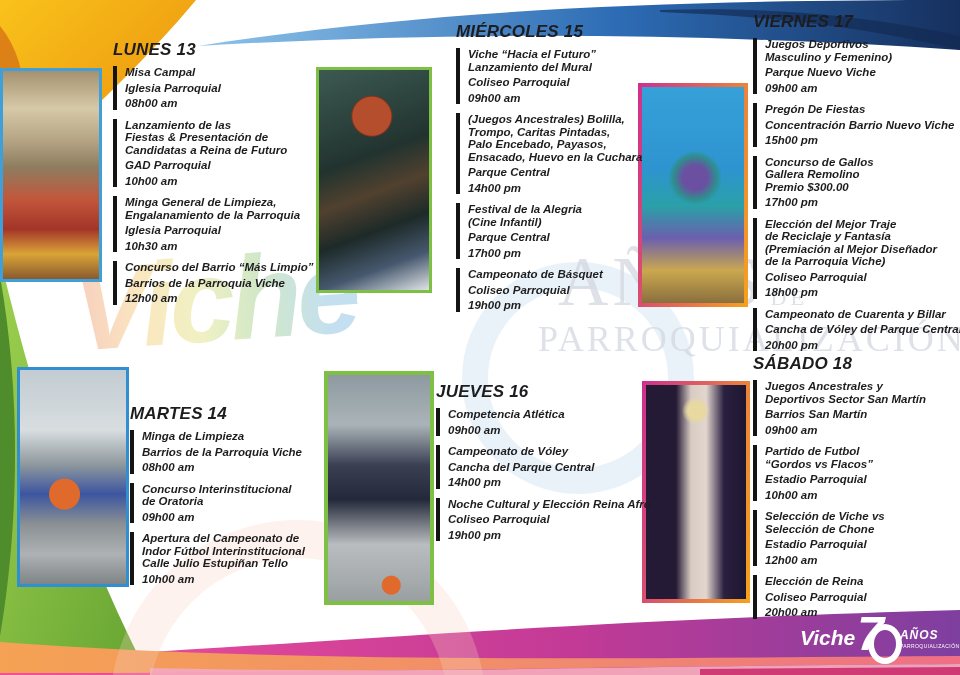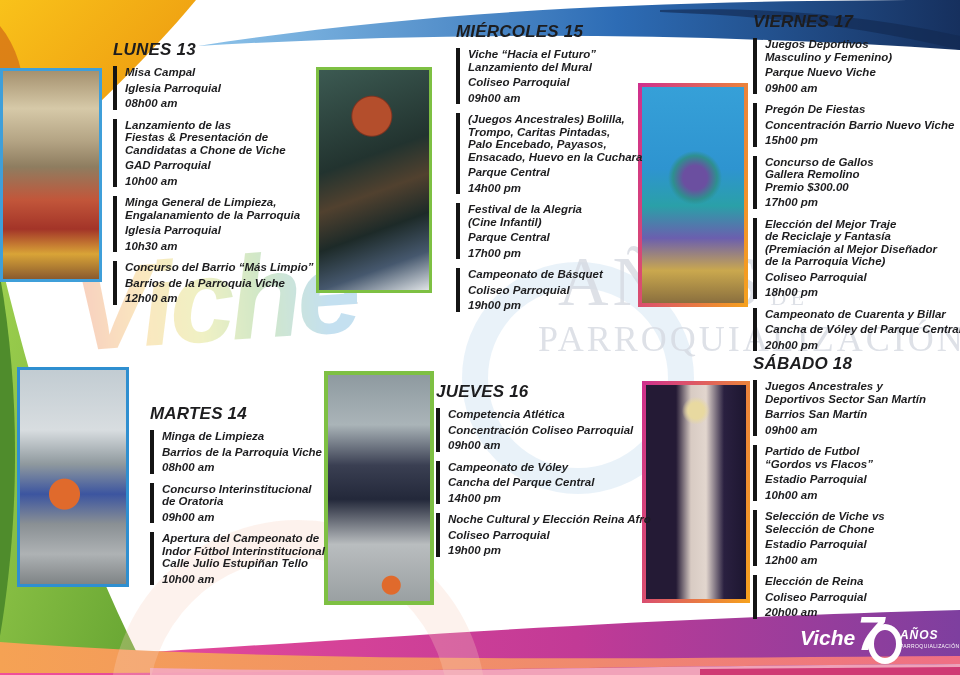--- a/index.html
+++ b/index.html
@@ -45,21 +45,21 @@
       linear-gradient(90deg,#241a35 0%,#241a35 30%,#d8cbc3 45%,#e2d6ce 60%,#2a2040 78%,#1d1630 100%);}
   
   .days{position:absolute;inset:0;z-index:3;}
   .day{position:absolute;color:#1d1d1f;font-style:italic;font-weight:700;}
   .day-header{font-size:17px;font-weight:800;letter-spacing:.2px;margin-bottom:6px;}
   .event{border-left:4px solid #141414;padding-left:8px;margin-bottom:9px;
          font-size:11.5px;line-height:12.5px;white-space:nowrap;}
   .event .group{margin-top:3px;}
   .event .group:first-child{margin-top:0;}
   .day-lunes{left:106px;top:40px;width:220px;margin-left:7px;}
-  .day-martes{left:130px;top:404px;width:228px;margin-left:20px;}
+  .day-martes{left:130px;top:404px;width:228px;}
   .day-miercoles{left:456px;top:22px;width:238px;}
   .day-jueves{left:436px;top:382px;width:291px;}
   .day-viernes{left:753px;top:12px;width:232px;}
   .day-sabado{left:753px;top:354px;width:164px;}
   
   .footer-logo{position:absolute;left:800px;top:612px;z-index:3;color:#fff;display:flex;align-items:flex-start;}
   .fl-viche{font-size:21px;font-weight:800;font-style:italic;margin-top:14px;}
   .fl-seven{font-size:48px;font-weight:800;font-style:italic;line-height:44px;margin-left:2px;}
   .fl-ring{width:22px;height:28px;border:6px solid #fff;border-radius:50%;margin-left:-16px;margin-top:12px;}
   .fl-anos-wrap{display:flex;flex-direction:column;margin-left:-2px;margin-top:16px;}
@@ -145,21 +145,21 @@
           </div>
           <div class="group event-venue">
             <div class="line">Iglesia Parroquial</div>
           </div>
           <div class="group event-time">08h00 am</div>
         </div>
         <div class="event">
           <div class="group event-title">
             <div class="line">Lanzamiento de las</div>
             <div class="line">Fiestas &amp; Presentación de</div>
-            <div class="line">Candidatas a Chone de Viche</div>
+            <div class="line">Candidatas a Reina de Futuro</div>
           </div>
           <div class="group event-venue">
             <div class="line">GAD Parroquial</div>
           </div>
           <div class="group event-time">10h00 am</div>
         </div>
         <div class="event">
           <div class="group event-title">
             <div class="line">Minga General de Limpieza,</div>
             <div class="line">Engalanamiento de la Parroquia</div>
@@ -248,23 +248,20 @@
             <div class="line">Coliseo Parroquial</div>
           </div>
           <div class="group event-time">19h00 pm</div>
         </div>
       </div>
       <div class="day day-jueves">
         <div class="day-header">JUEVES 16</div>
         <div class="event">
           <div class="group event-title">
             <div class="line">Competencia Atlética</div>
-          </div>
-          <div class="group event-venue">
-            <div class="line">Concentración Coliseo Parroquial</div>
           </div>
           <div class="group event-time">09h00 am</div>
         </div>
         <div class="event">
           <div class="group event-title">
             <div class="line">Campeonato de Vóley</div>
           </div>
           <div class="group event-venue">
             <div class="line">Cancha del Parque Central</div>
           </div>

